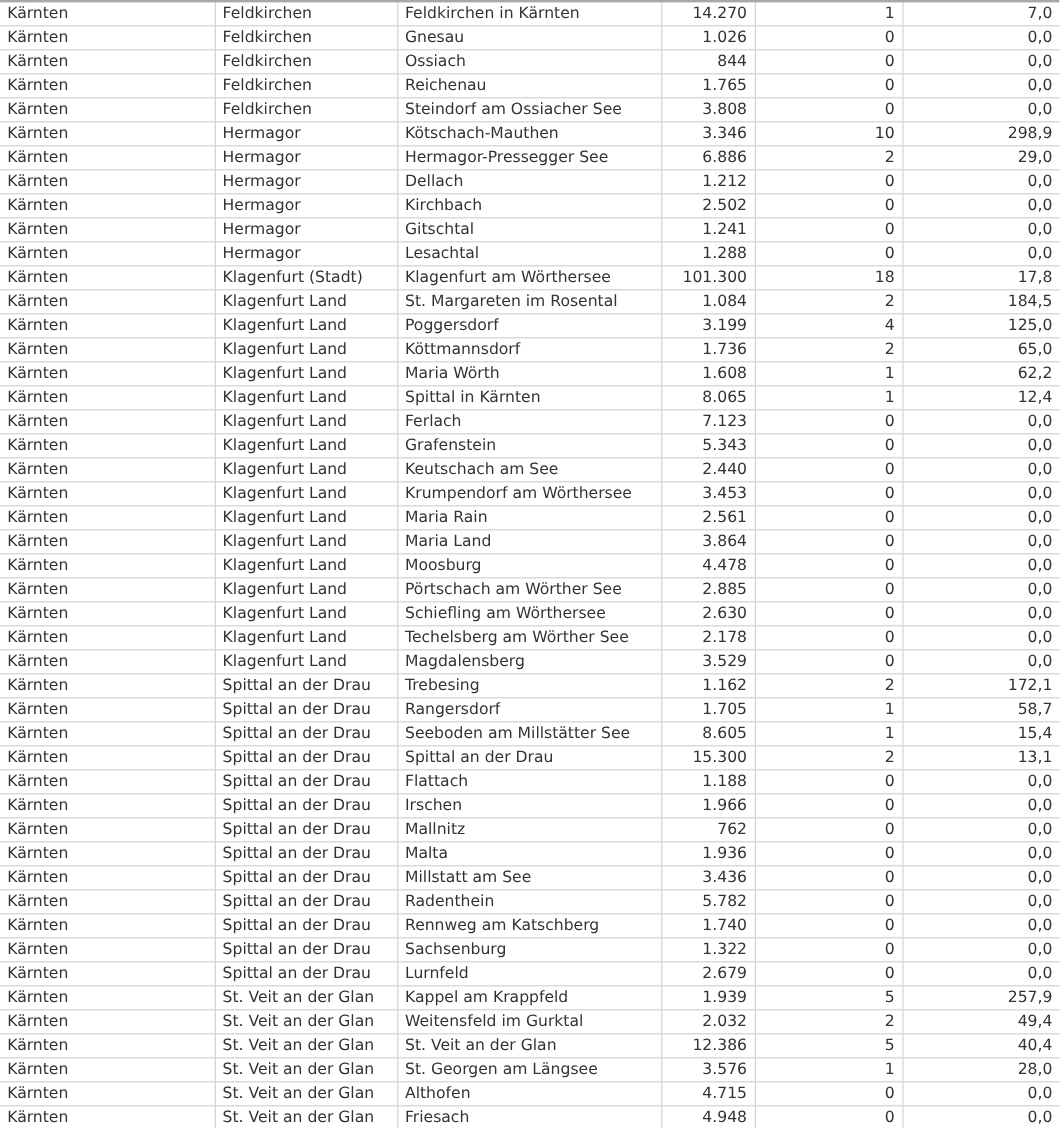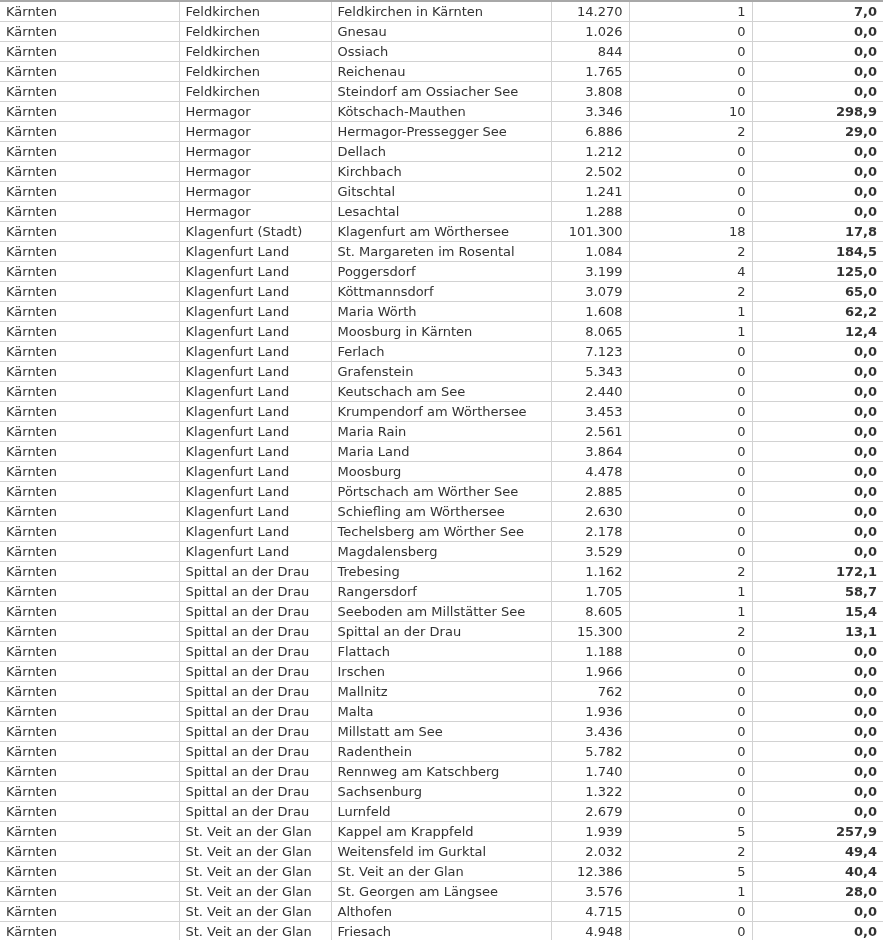--- a/index.html
+++ b/index.html
@@ -23,21 +23,20 @@
     height: 19px;
     padding: 0 6px;
     border-bottom: 1px solid #d2d2d2;
     border-right: 1px solid #d2d2d2;
     white-space: nowrap;
     overflow: hidden;
     vertical-align: middle;
   }
   table.stats td:last-child {
     border-right: none;
-    font-weight: bold;
   }
   table.stats td.num {
     text-align: right;
   }
   col.c-state        { width: 179px; }
   col.c-district     { width: 152px; }
   col.c-municipality { width: 220px; }
   col.c-population   { width: 78px;  }
   col.c-count        { width: 123px; }
   col.c-rate         { width: 131px; }
@@ -178,38 +177,38 @@
     <td>Poggersdorf</td>
     <td class="num">3.199</td>
     <td class="num">4</td>
     <td class="num">125,0</td>
   </tr>
 
   <tr>
     <td>Kärnten</td>
     <td>Klagenfurt Land</td>
     <td>Köttmannsdorf</td>
-    <td class="num">3.079</td>
+    <td class="num">1.736</td>
     <td class="num">2</td>
     <td class="num">65,0</td>
   </tr>
 
   <tr>
     <td>Kärnten</td>
     <td>Klagenfurt Land</td>
     <td>Maria Wörth</td>
     <td class="num">1.608</td>
     <td class="num">1</td>
     <td class="num">62,2</td>
   </tr>
 
   <tr>
     <td>Kärnten</td>
     <td>Klagenfurt Land</td>
-    <td>Moosburg in Kärnten</td>
+    <td>Spittal in Kärnten</td>
     <td class="num">8.065</td>
     <td class="num">1</td>
     <td class="num">12,4</td>
   </tr>
 
   <tr>
     <td>Kärnten</td>
     <td>Klagenfurt Land</td>
     <td>Ferlach</td>
     <td class="num">7.123</td>

